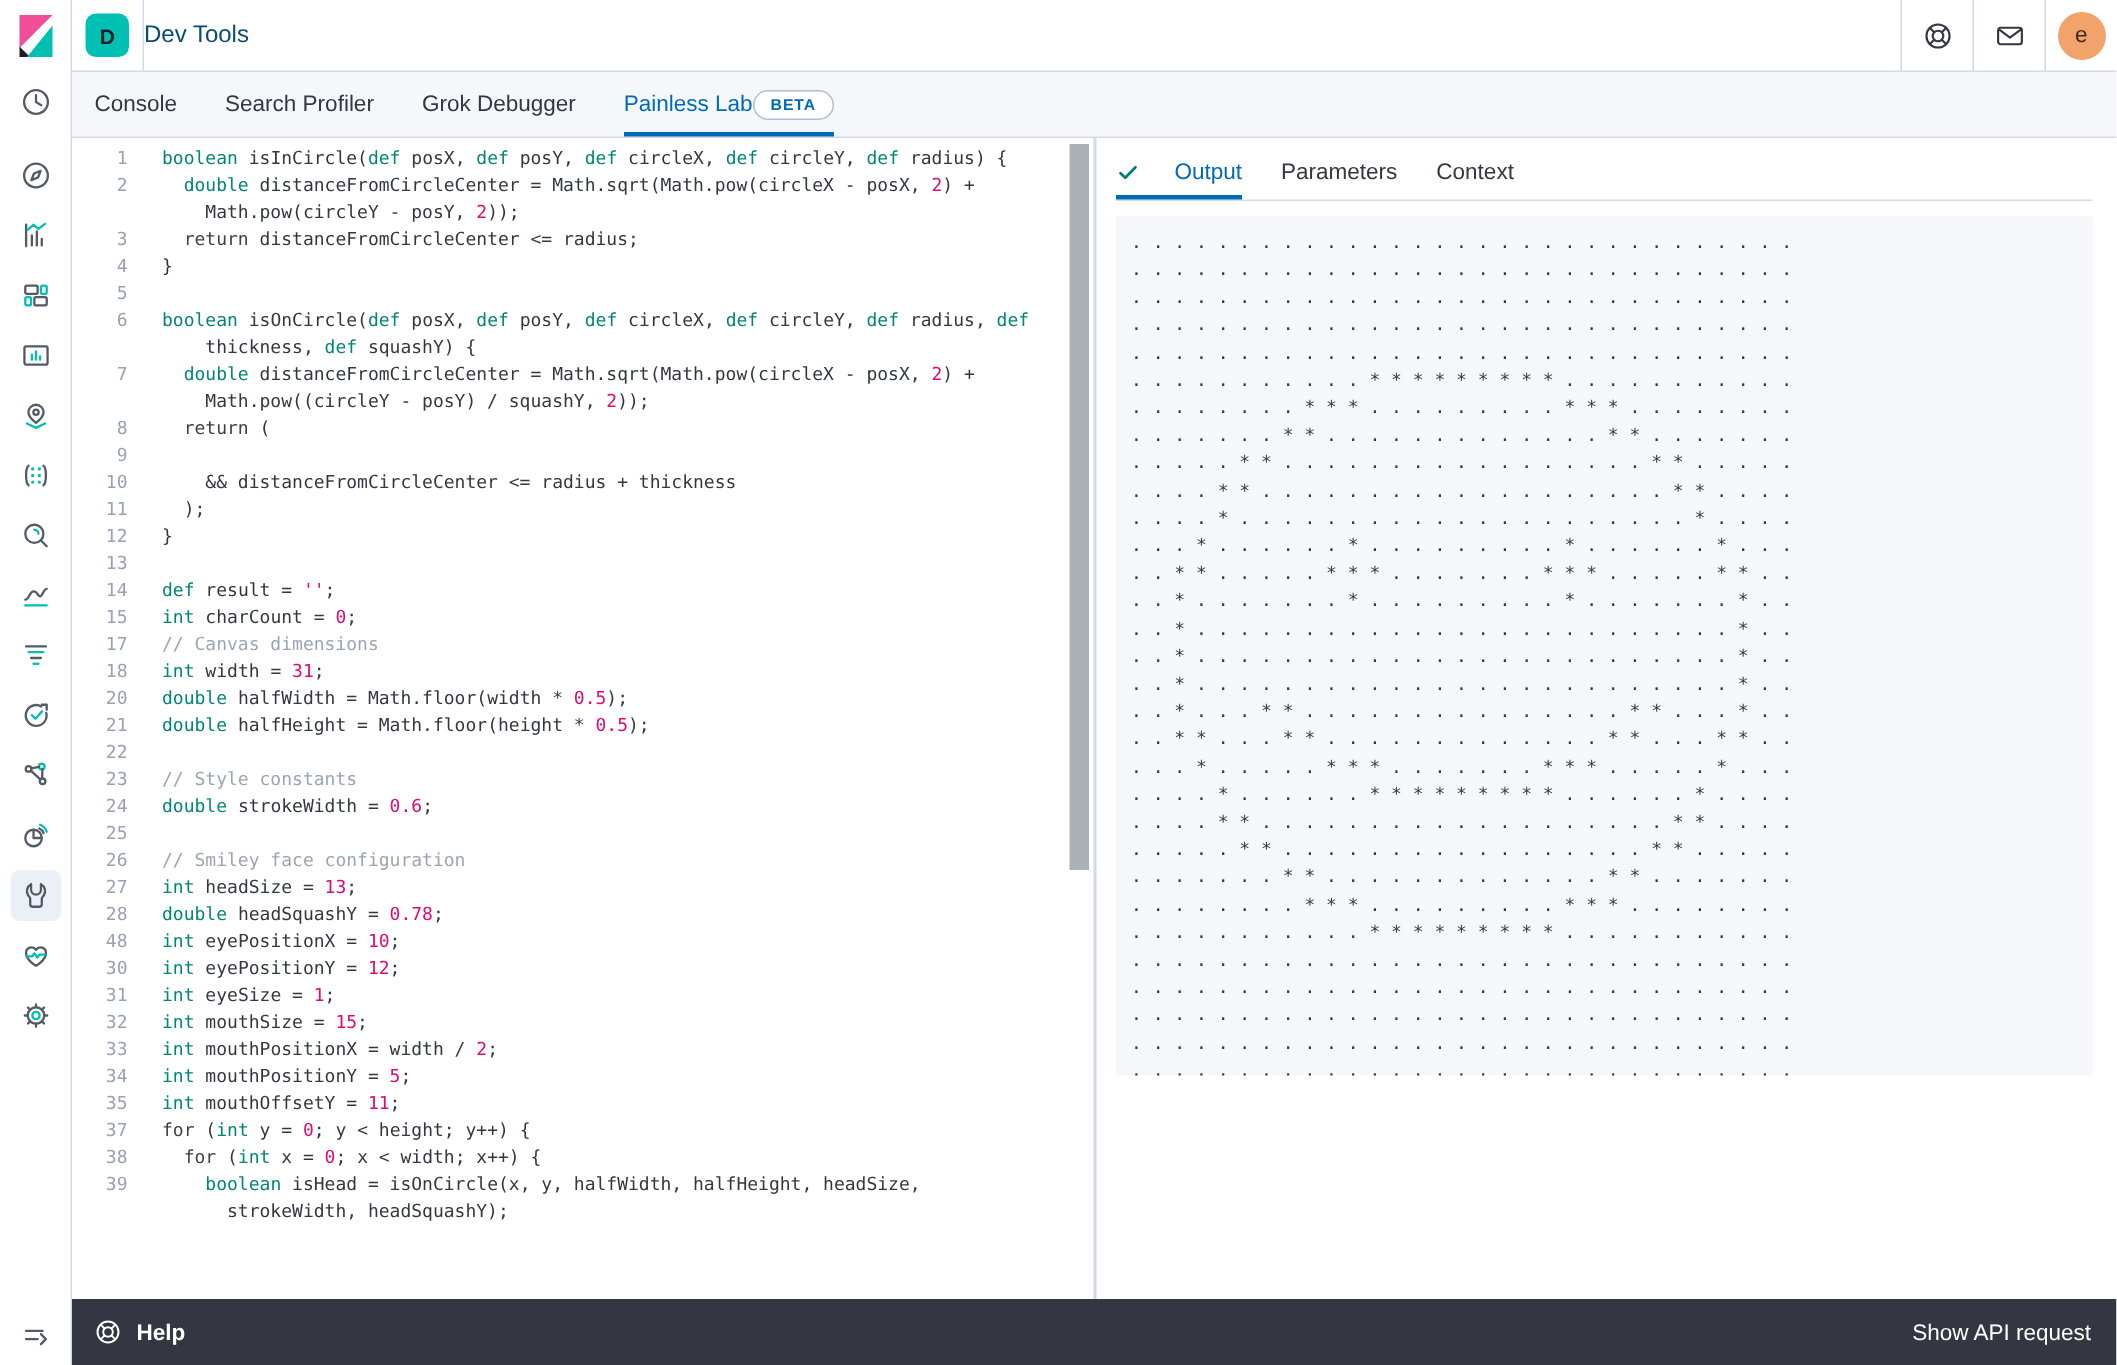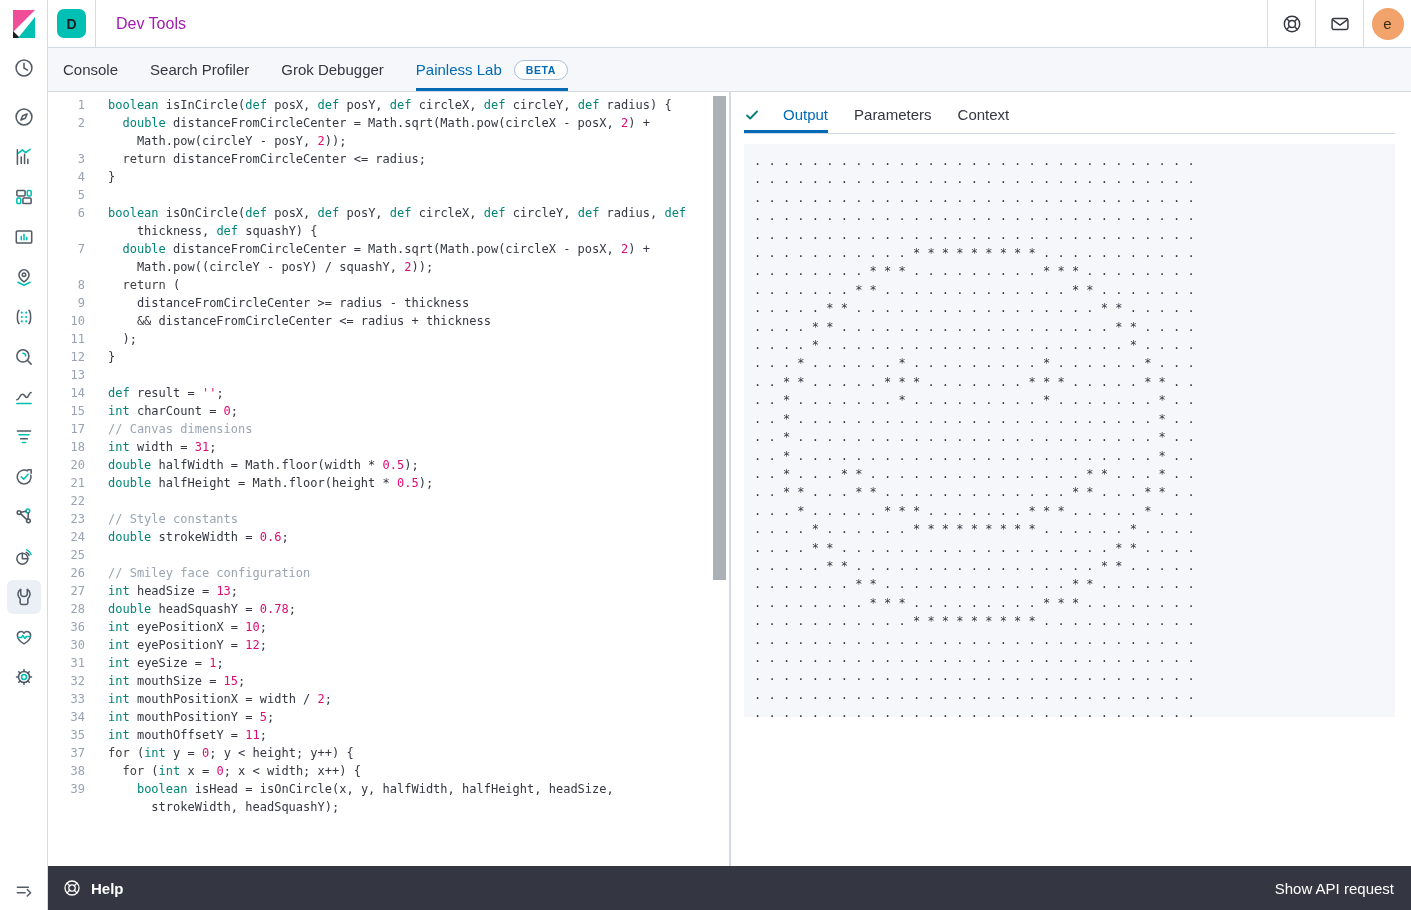--- a/index.html
+++ b/index.html
@@ -24,35 +24,35 @@
 
   
   .main { flex:1; display:flex; flex-direction:column; min-width:0; }
 
   header.topbar { height:48px; flex:0 0 48px; background:#fff; border-bottom:1px solid #D3DAE6;
     display:flex; align-items:center; }
   .space-cell { width:48px; height:100%; display:flex; align-items:center; justify-content:center;
     border-right:1px solid #D3DAE6; cursor:pointer; }
   .space-avatar { width:29px; height:29px; border-radius:7px; background:#00BFB3; color:#1D1E24;
     font-weight:700; font-size:14px; display:flex; align-items:center; justify-content:center; }
-  .topbar-title { margin-left:20px; font-size:16px; color:#a21caf; }
+  .topbar-title { font-size:16px; color:#0c4a6e; }
   .topbar-right { margin-left:auto; display:flex; height:100%; }
   .hcell { width:48px; height:100%; border-left:1px solid #D3DAE6; display:flex; align-items:center;
     justify-content:center; cursor:pointer; }
   .hic { stroke:#343741; fill:none; stroke-width:1.3; stroke-linecap:round; stroke-linejoin:round; }
   .user-avatar { width:32px; height:32px; border-radius:50%; background:#F1A36B; color:#3A2A14;
     font-size:15px; display:flex; align-items:center; justify-content:center; }
 
   
   .tabbar { height:44px; flex:0 0 44px; background:#F5F7FA; border-bottom:1px solid #D3DAE6;
     display:flex; align-items:stretch; padding-left:15px; }
   .tab { display:flex; align-items:center; margin-right:32px; font-size:15px; color:#343741;
     cursor:pointer; white-space:nowrap; }
   .tab.active { color:#006BB4; box-shadow:inset 0 -3px 0 #006BB4; }
-  .beta-badge { margin-left:12px; border:1px solid #AEBFD4; background:#fff; color:#006BB4;
+  .beta-badge { margin-left:0; border:1px solid #AEBFD4; background:#fff; color:#006BB4;
     border-radius:12px; padding:3px 11px; font-size:10.5px; font-weight:700; letter-spacing:.6px; }
 
   
   .content { flex:1; display:flex; min-height:0; }
 
   .editor { width:683px; flex:0 0 683px; border-right:2px solid #D3DAE6; background:#fff;
     position:relative; overflow:hidden; padding-top:4px; }
   .cl { display:flex; height:18px; line-height:18px;
     font-family:"DejaVu Sans Mono", monospace; font-size:12px; white-space:pre; }
   .gut { flex:0 0 25px; margin-left:12px; text-align:right; color:#98A2B3; }
@@ -303,39 +303,39 @@
             <div class="cl"><span class="gut">2</span><span class="ct">  <span class="tk-type">double</span> distanceFromCircleCenter = Math.sqrt(Math.pow(circleX - posX, <span class="tk-num">2</span>) +</span></div>
             <div class="cl"><span class="gut"></span><span class="ct">    Math.pow(circleY - posY, <span class="tk-num">2</span>));</span></div>
             <div class="cl"><span class="gut">3</span><span class="ct">  <span class="tk-kw">return</span> distanceFromCircleCenter &lt;= radius;</span></div>
             <div class="cl"><span class="gut">4</span><span class="ct">}</span></div>
             <div class="cl"><span class="gut">5</span><span class="ct"></span></div>
             <div class="cl"><span class="gut">6</span><span class="ct"><span class="tk-type">boolean</span> isOnCircle(<span class="tk-type">def</span> posX, <span class="tk-type">def</span> posY, <span class="tk-type">def</span> circleX, <span class="tk-type">def</span> circleY, <span class="tk-type">def</span> radius, <span class="tk-type">def</span></span></div>
             <div class="cl"><span class="gut"></span><span class="ct">    thickness, <span class="tk-type">def</span> squashY) {</span></div>
             <div class="cl"><span class="gut">7</span><span class="ct">  <span class="tk-type">double</span> distanceFromCircleCenter = Math.sqrt(Math.pow(circleX - posX, <span class="tk-num">2</span>) +</span></div>
             <div class="cl"><span class="gut"></span><span class="ct">    Math.pow((circleY - posY) / squashY, <span class="tk-num">2</span>));</span></div>
             <div class="cl"><span class="gut">8</span><span class="ct">  <span class="tk-kw">return</span> (</span></div>
-            <div class="cl"><span class="gut">9</span><span class="ct">    distanceFromCircleCenter &gt;= radius - thickness</span></div>
+            <div class="cl"><span class="gut">9</span></div>
             <div class="cl"><span class="gut">10</span><span class="ct">    &amp;&amp; distanceFromCircleCenter &lt;= radius + thickness</span></div>
             <div class="cl"><span class="gut">11</span><span class="ct">  );</span></div>
             <div class="cl"><span class="gut">12</span><span class="ct">}</span></div>
             <div class="cl"><span class="gut">13</span><span class="ct"></span></div>
             <div class="cl"><span class="gut">14</span><span class="ct"><span class="tk-type">def</span> result = <span class="tk-num">''</span>;</span></div>
             <div class="cl"><span class="gut">15</span><span class="ct"><span class="tk-type">int</span> charCount = <span class="tk-num">0</span>;</span></div>
             <div class="cl"><span class="gut">17</span><span class="ct"><span class="tk-com">// Canvas dimensions</span></span></div>
             <div class="cl"><span class="gut">18</span><span class="ct"><span class="tk-type">int</span> width = <span class="tk-num">31</span>;</span></div>
             <div class="cl"><span class="gut">20</span><span class="ct"><span class="tk-type">double</span> halfWidth = Math.floor(width * <span class="tk-num">0.5</span>);</span></div>
             <div class="cl"><span class="gut">21</span><span class="ct"><span class="tk-type">double</span> halfHeight = Math.floor(height * <span class="tk-num">0.5</span>);</span></div>
             <div class="cl"><span class="gut">22</span><span class="ct"></span></div>
             <div class="cl"><span class="gut">23</span><span class="ct"><span class="tk-com">// Style constants</span></span></div>
             <div class="cl"><span class="gut">24</span><span class="ct"><span class="tk-type">double</span> strokeWidth = <span class="tk-num">0.6</span>;</span></div>
             <div class="cl"><span class="gut">25</span><span class="ct"></span></div>
             <div class="cl"><span class="gut">26</span><span class="ct"><span class="tk-com">// Smiley face configuration</span></span></div>
             <div class="cl"><span class="gut">27</span><span class="ct"><span class="tk-type">int</span> headSize = <span class="tk-num">13</span>;</span></div>
             <div class="cl"><span class="gut">28</span><span class="ct"><span class="tk-type">double</span> headSquashY = <span class="tk-num">0.78</span>;</span></div>
-            <div class="cl"><span class="gut">36</span><span class="ct"><span class="tk-type">int</span> eyePositionX = <span class="tk-num">10</span>;</span></div>
+            <div class="cl"><span class="gut">48</span><span class="ct"><span class="tk-type">int</span> eyePositionX = <span class="tk-num">10</span>;</span></div>
             <div class="cl"><span class="gut">30</span><span class="ct"><span class="tk-type">int</span> eyePositionY = <span class="tk-num">12</span>;</span></div>
             <div class="cl"><span class="gut">31</span><span class="ct"><span class="tk-type">int</span> eyeSize = <span class="tk-num">1</span>;</span></div>
             <div class="cl"><span class="gut">32</span><span class="ct"><span class="tk-type">int</span> mouthSize = <span class="tk-num">15</span>;</span></div>
             <div class="cl"><span class="gut">33</span><span class="ct"><span class="tk-type">int</span> mouthPositionX = width / <span class="tk-num">2</span>;</span></div>
             <div class="cl"><span class="gut">34</span><span class="ct"><span class="tk-type">int</span> mouthPositionY = <span class="tk-num">5</span>;</span></div>
             <div class="cl"><span class="gut">35</span><span class="ct"><span class="tk-type">int</span> mouthOffsetY = <span class="tk-num">11</span>;</span></div>
             <div class="cl"><span class="gut">37</span><span class="ct"><span class="tk-kw">for</span> (<span class="tk-type">int</span> y = <span class="tk-num">0</span>; y &lt; height; y++) {</span></div>
             <div class="cl"><span class="gut">38</span><span class="ct">  <span class="tk-kw">for</span> (<span class="tk-type">int</span> x = <span class="tk-num">0</span>; x &lt; width; x++) {</span></div>
             <div class="cl"><span class="gut">39</span><span class="ct">    <span class="tk-type">boolean</span> isHead = isOnCircle(x, y, halfWidth, halfHeight, headSize,</span></div>
             <div class="cl"><span class="gut"></span><span class="ct">      strokeWidth, headSquashY);</span></div>

